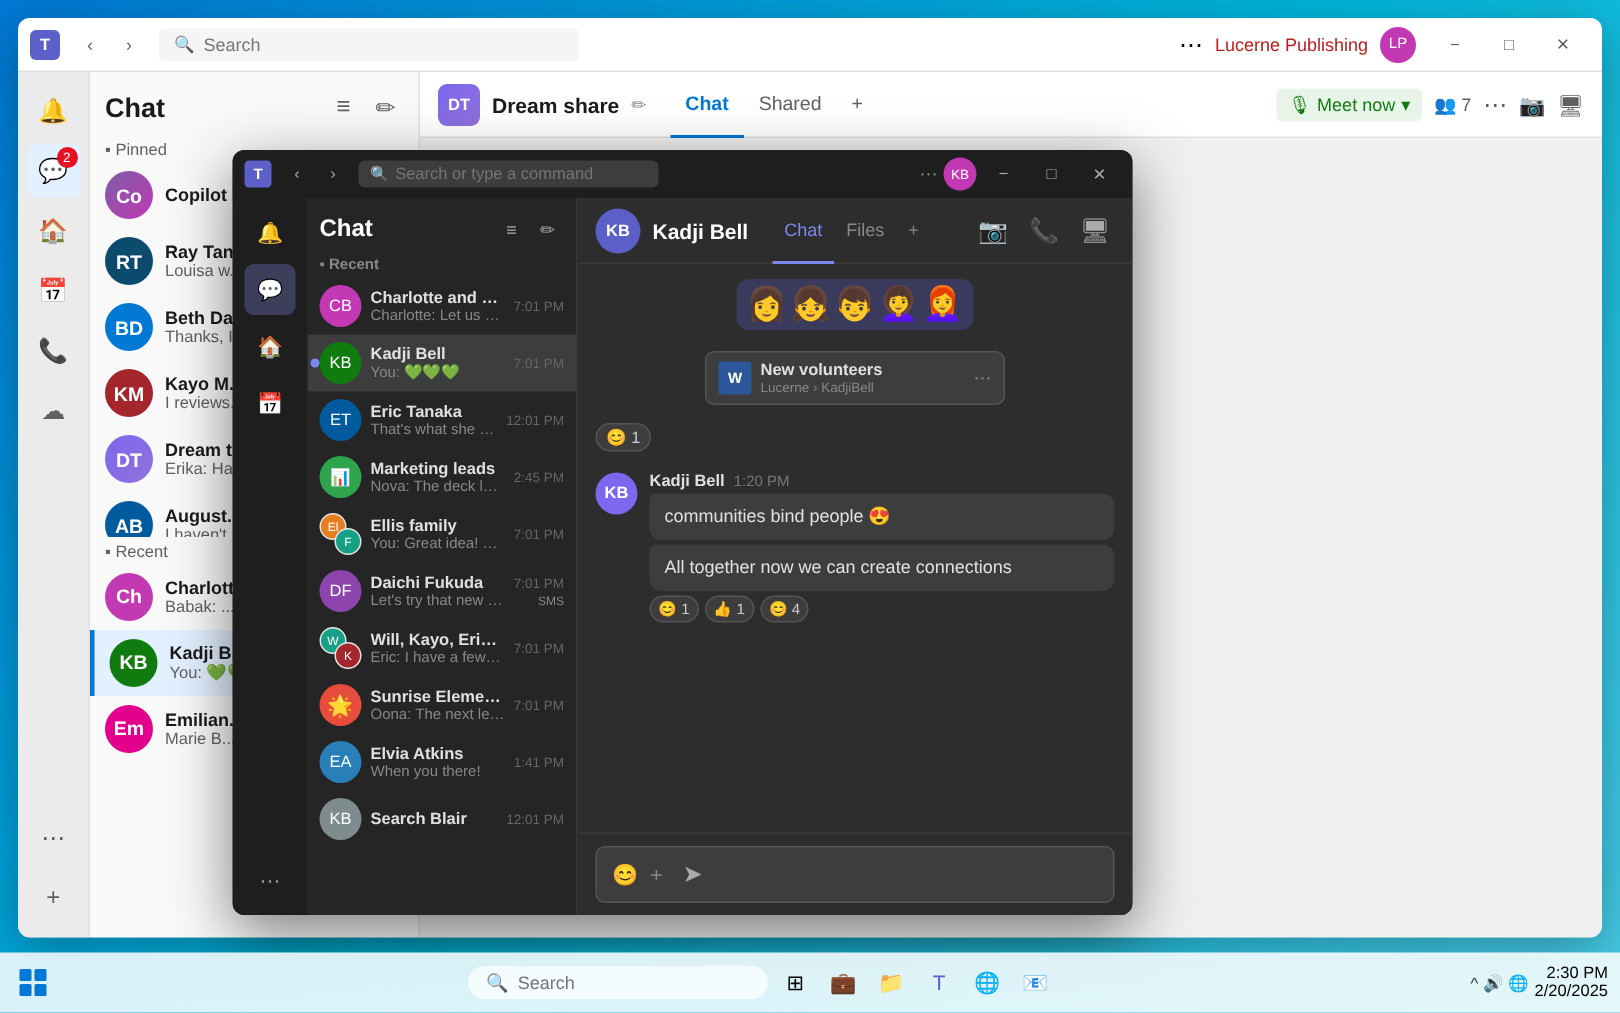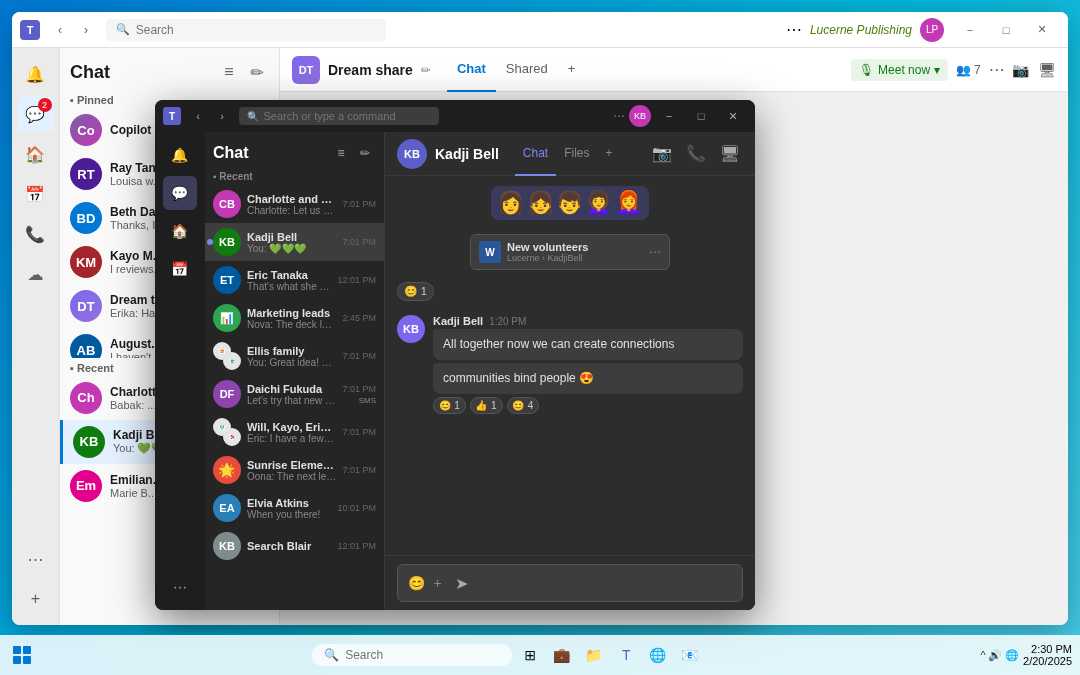--- a/index.html
+++ b/index.html
@@ -81,21 +81,21 @@
       display: flex; align-items: center; justify-content: center;
       border-radius: 4px; cursor: pointer; color: #616161; font-size: 12px;
     }
     .search-bar {
       display: flex; align-items: center;
       background: #f5f5f5; border-radius: 4px;
       padding: 4px 10px; gap: 6px; width: 280px;
     }
     .search-bar input { border: none; background: transparent; outline: none; font-size: 12px; width: 200px; }
     .title-bar-right { display: flex; align-items: center; gap: 8px; }
-    .user-name { font-size: 12px; color: #4d7c0f; font-style: italic; }
+    .user-name { font-size: 12px; color: #b91c1c; }
     .window-controls { display: flex; gap: 0; }
     .wc-btn {
       width: 36px; height: 28px;
       display: flex; align-items: center; justify-content: center;
       cursor: pointer; font-size: 11px; color: #616161;
     }
 
     
     .main-content {
       display: flex;
@@ -140,21 +140,21 @@
     .chat-header {
       padding: 12px 10px 6px;
       display: flex; align-items: center; justify-content: space-between;
     }
     .chat-title { font-size: 18px; font-weight: 600; color: #1a1a1a; }
     .chat-header-icons { display: flex; gap: 4px; }
     .chat-header-icon { width: 24px; height: 24px; display: flex; align-items: center; justify-content: center; cursor: pointer; color: #616161; border-radius: 4px; }
 
     .chat-section-label {
       font-size: 11px; color: #616161; padding: 4px 10px 2px;
-      font-weight: 700;
+      font-weight: 400;
     }
     .chat-list { flex: 1; overflow-y: auto; }
     .chat-item {
       display: flex; align-items: center; gap: 8px;
       padding: 6px 10px; cursor: pointer; position: relative;
     }
     .chat-item.active { background: #e3f0ff; border-left: 3px solid #0078d4; }
     .avatar {
       width: 32px; height: 32px; border-radius: 50%;
       display: flex; align-items: center; justify-content: center;
@@ -247,23 +247,23 @@
     .dark-chat-list { width: 180px; background: #252525; border-right: 1px solid #3a3a3a; display: flex; flex-direction: column; overflow: hidden; }
     .dark-chat-header { padding: 10px 8px 4px; display: flex; align-items: center; justify-content: space-between; }
     .dark-chat-title { font-size: 16px; font-weight: 600; color: #fff; }
     .dark-chat-icons { display: flex; gap: 2px; }
     .dark-chat-icon { width: 22px; height: 22px; display: flex; align-items: center; justify-content: center; border-radius: 3px; cursor: pointer; color: #aaa; font-size: 12px; }
 
     .dark-section-label { font-size: 10px; color: #888; padding: 3px 8px; font-weight: 600; }
 
     .dark-chat-item { display: flex; align-items: center; gap: 6px; padding: 5px 8px; cursor: pointer; position: relative; }
     .dark-chat-item.active { background: #3d3d3d; }
-    .dark-avatar { width: 28px; height: 28px; border-radius: 50%; display: flex; align-items: center; justify-content: center; font-size: 11px; font-weight: 700; color: white; flex-shrink: 0; }
+    .dark-avatar { width: 28px; height: 28px; border-radius: 50%; display: flex; align-items: center; justify-content: center; font-size: 11px; font-weight: 400; color: white; flex-shrink: 0; }
     .dark-avatar-group { width: 28px; height: 28px; position: relative; flex-shrink: 0; }
-    .dark-avatar-group .av1, .dark-avatar-group .av2 { position: absolute; width: 18px; height: 18px; border-radius: 50%; display: flex; align-items: center; justify-content: center; font-size: 8px; color: white; border: 7px solid #e5e5e5; }
+    .dark-avatar-group .av1, .dark-avatar-group .av2 { position: absolute; width: 18px; height: 18px; border-radius: 50%; display: flex; align-items: center; justify-content: center; font-size: 8px; color: white; border: 1px solid #e5e5e5; }
     .dark-avatar-group .av1 { top: 0; left: 0; }
     .dark-avatar-group .av2 { bottom: 0; right: 0; }
     .dark-chat-info { flex: 1; min-width: 0; }
     .dark-chat-name { font-size: 11px; font-weight: 600; color: #e0e0e0; white-space: nowrap; overflow: hidden; text-overflow: ellipsis; }
     .dark-chat-preview { font-size: 10px; color: #888; white-space: nowrap; overflow: hidden; text-overflow: ellipsis; }
     .dark-chat-time { font-size: 9px; color: #666; flex-shrink: 0; }
     .dark-unread-indicator { width: 6px; height: 6px; background: #7b87ee; border-radius: 50%; position: absolute; left: 2px; top: 50%; transform: translateY(-50%); }
 
     
     .dark-messages-panel { flex: 1; display: flex; flex-direction: column; background: #2d2d2d; overflow: hidden; }
@@ -389,21 +389,21 @@
       <div class="chat-list">
 
         <div class="chat-item">
           <div class="avatar" style="background:linear-gradient(135deg,#7b5ea7,#c239b3);">Co</div>
           <div class="chat-info">
             <div class="chat-name">Copilot</div>
           </div>
         </div>
 
         <div class="chat-item">
-          <div class="avatar" style="background:#4c1d95;text-align:right;">RT</div>
+          <div class="avatar" style="background:#0c4a6e;text-align:right;">RT</div>
           <div class="chat-info">
             <div class="chat-name">Ray Tanaka</div>
             <div class="chat-preview">Louisa w...</div>
           </div>
         </div>
 
         <div class="chat-item">
           <div class="avatar" style="background:#0078d4;">BD</div>
           <div class="chat-info">
             <div class="chat-name">Beth Da...</div>
@@ -632,21 +632,21 @@
           </div>
           <div class="dark-chat-time">7:01 PM</div>
         </div>
 
         <div class="dark-chat-item">
           <div class="dark-avatar" style="background:#2980b9;">EA</div>
           <div class="dark-chat-info">
             <div class="dark-chat-name">Elvia Atkins</div>
             <div class="dark-chat-preview">When you there!</div>
           </div>
-          <div class="dark-chat-time">10:01 PM</div>
+          <div class="dark-chat-time">1:41 PM</div>
         </div>
 
         <div class="dark-chat-item">
           <div class="dark-avatar" style="background:#7f8c8d;">KB</div>
           <div class="dark-chat-info">
             <div class="dark-chat-name">Search Blair</div>
           </div>
           <div class="dark-chat-time">12:01 PM</div>
         </div>
       </div>
@@ -698,22 +698,22 @@
 
 
 
         <div class="dark-msg-received">
           <div class="dark-msg-recv-avatar">KB</div>
           <div class="dark-msg-recv-content">
             <div class="dark-msg-sender-row">
               <span class="dark-msg-sender-name">Kadji Bell</span>
               <span class="dark-msg-sender-time">1:20 PM</span>
             </div>
+            <div class="dark-bubble">communities bind people 😍</div>
             <div class="dark-bubble">All together now we can create connections</div>
-            <div class="dark-bubble">communities bind people 😍</div>
             <div class="dark-reactions">
               <span class="dark-reaction">😊 1</span>
               <span class="dark-reaction">👍 1</span>
               <span class="dark-reaction">😊 4</span>
             </div>
           </div>
         </div>
 
       </div>
 

